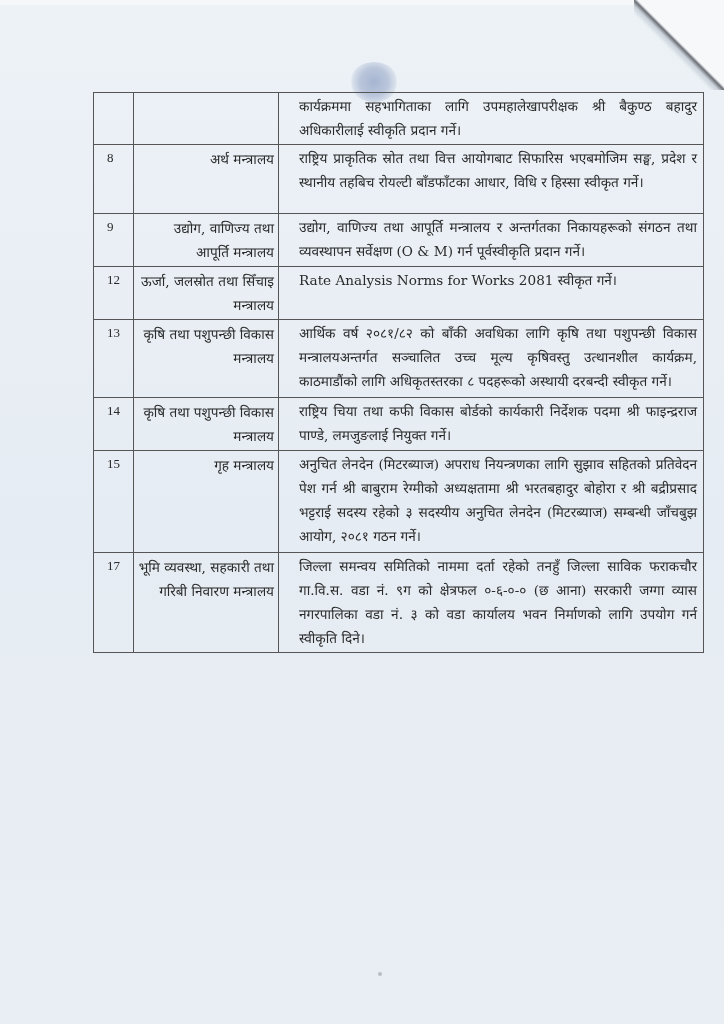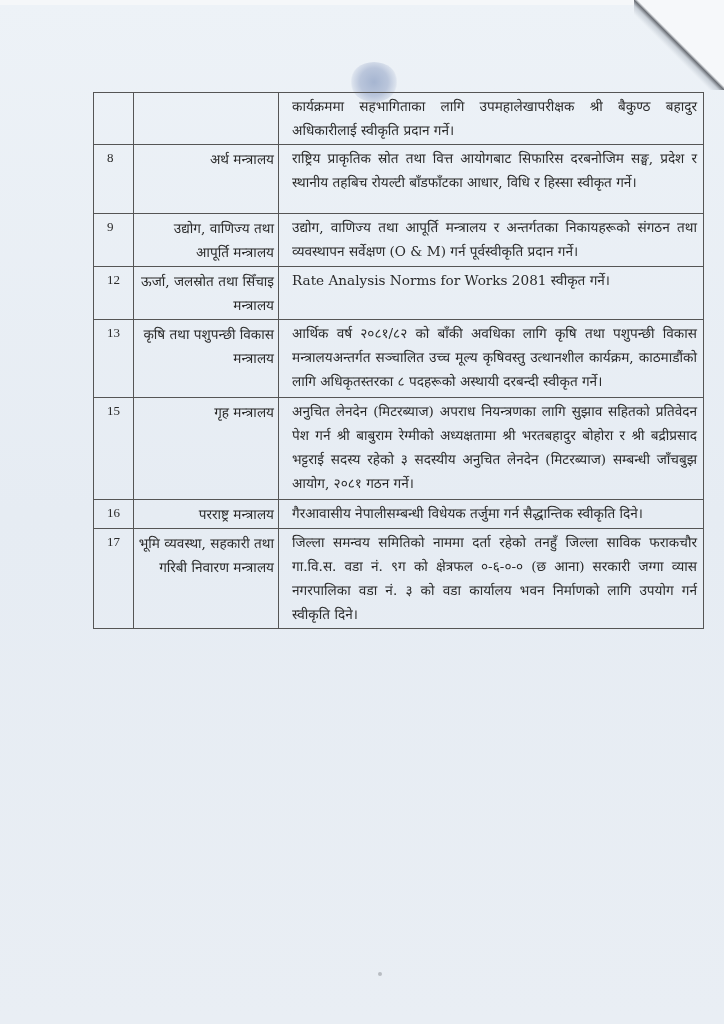--- a/index.html
+++ b/index.html
@@ -24,21 +24,21 @@
     opacity:0.75;
   }
   table {
     position:absolute; left:93px; top:92px; width:611px;
     border-collapse:collapse; table-layout:fixed;
     font-size:13.6px; line-height:24px;
   }
   td { border:1.3px solid #555; vertical-align:top; padding:1px 6px 2px 6px; }
   td.num { width:26px; text-align:left; padding-left:13px; font-family:"Liberation Serif", serif; font-size:13px; }
   td.min { width:132px; text-align:right; padding:2px 4px; }
-  td.dec { text-align:justify; text-align-last:left; padding-left:13px;margin-top:20px; }
+  td.dec { text-align:justify; text-align-last:left; padding-left:20px;margin-top:20px; }
   .speck { position:absolute; left:378px; top:972px; width:4px; height:4px; border-radius:50%; background:#b8bcc2; }
 </style>
 </head>
 <body>
 
 <div class="page">
   <div class="top-edge"></div>
   <div class="folded-corner"></div>
   <div class="stamp"></div>
 
@@ -50,46 +50,46 @@
     </colgroup>
     <tbody>
       <tr style="height:49px">
         <td class="num"></td>
         <td class="min"></td>
         <td class="dec">कार्यक्रममा सहभागिताका लागि उपमहालेखापरीक्षक श्री बैकुण्ठ बहादुर अधिकारीलाई स्वीकृति प्रदान गर्ने।</td>
       </tr>
       <tr style="height:69px">
         <td class="num">8</td>
         <td class="min">अर्थ मन्त्रालय</td>
-        <td class="dec">राष्ट्रिय प्राकृतिक स्रोत तथा वित्त आयोगबाट सिफारिस दरबनोजिम सङ्घ, प्रदेश र स्थानीय तहबिच रोयल्टी बाँडफाँटका आधार, विधि र हिस्सा स्वीकृत गर्ने।</td>
+        <td class="dec">राष्ट्रिय प्राकृतिक स्रोत तथा वित्त आयोगबाट सिफारिस भएबमोजिम सङ्घ, प्रदेश र स्थानीय तहबिच रोयल्टी बाँडफाँटका आधार, विधि र हिस्सा स्वीकृत गर्ने।</td>
       </tr>
       <tr style="height:43px">
         <td class="num">9</td>
         <td class="min">उद्योग, वाणिज्य तथा आपूर्ति मन्त्रालय</td>
         <td class="dec">उद्योग, वाणिज्य तथा आपूर्ति मन्त्रालय र अन्तर्गतका निकायहरूको संगठन तथा व्यवस्थापन सर्वेक्षण (O &amp; M) गर्न पूर्वस्वीकृति प्रदान गर्ने।</td>
       </tr>
       <tr style="height:52px">
         <td class="num">12</td>
         <td class="min">ऊर्जा, जलस्रोत तथा सिँचाइ मन्त्रालय</td>
         <td class="dec">Rate Analysis Norms for Works 2081 स्वीकृत गर्ने।</td>
       </tr>
       <tr style="height:78px">
         <td class="num">13</td>
         <td class="min">कृषि तथा पशुपन्छी विकास मन्त्रालय</td>
         <td class="dec">आर्थिक वर्ष २०८१/८२ को बाँकी अवधिका लागि कृषि तथा पशुपन्छी विकास मन्त्रालयअन्तर्गत सञ्चालित उच्च मूल्य कृषिवस्तु उत्थानशील कार्यक्रम, काठमाडौंको लागि अधिकृतस्तरका ८ पदहरूको अस्थायी दरबन्दी स्वीकृत गर्ने।</td>
       </tr>
+      <tr style="height:47px">
+        <td class="num">14</td>
+        <td class="min">कृषि तथा पशुपन्छी विकास मन्त्रालय</td>
+        <td class="dec">राष्ट्रिय चिया तथा कफी विकास बोर्डको कार्यकारी निर्देशक पदमा श्री फाइन्द्रराज पाण्डे, लमजुङलाई नियुक्त गर्ने।</td>
+      </tr>
       <tr style="height:102px">
         <td class="num">15</td>
         <td class="min">गृह मन्त्रालय</td>
         <td class="dec">अनुचित लेनदेन (मिटरब्याज) अपराध नियन्त्रणका लागि सुझाव सहितको प्रतिवेदन पेश गर्न श्री बाबुराम रेग्मीको अध्यक्षतामा श्री भरतबहादुर बोहोरा र श्री बद्रीप्रसाद भट्टराई सदस्य रहेको ३ सदस्यीय अनुचित लेनदेन (मिटरब्याज) सम्बन्धी जाँचबुझ आयोग, २०८१ गठन गर्ने।</td>
-      </tr>
-      <tr style="height:28px">
-        <td class="num">16</td>
-        <td class="min">परराष्ट्र मन्त्रालय</td>
-        <td class="dec">गैरआवासीय नेपालीसम्बन्धी विधेयक तर्जुमा गर्न सैद्धान्तिक स्वीकृति दिने।</td>
       </tr>
       <tr style="height:88px">
         <td class="num">17</td>
         <td class="min">भूमि व्यवस्था, सहकारी तथा गरिबी निवारण मन्त्रालय</td>
         <td class="dec">जिल्ला समन्वय समितिको नाममा दर्ता रहेको तनहुँ जिल्ला साविक फराकचौर गा.वि.स. वडा नं. ९ग को क्षेत्रफल ०-६-०-० (छ आना) सरकारी जग्गा व्यास नगरपालिका वडा नं. ३ को वडा कार्यालय भवन निर्माणको लागि उपयोग गर्न स्वीकृति दिने।</td>
       </tr>
     </tbody>
   </table>
 
   <div class="speck"></div>

